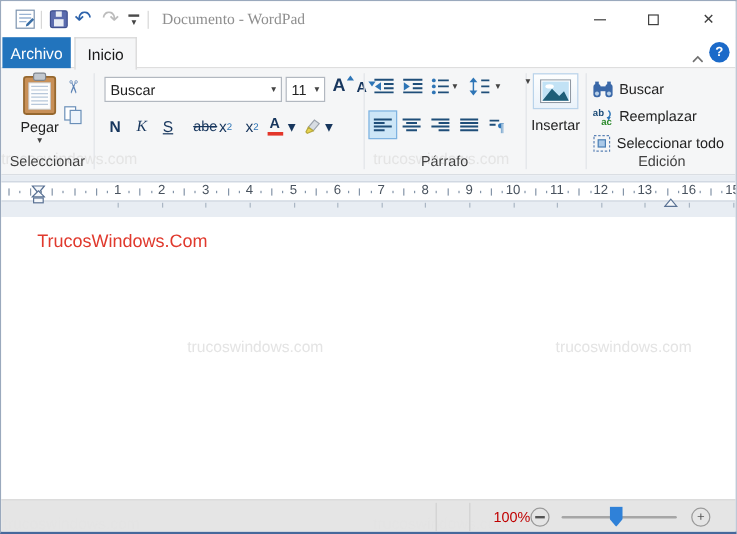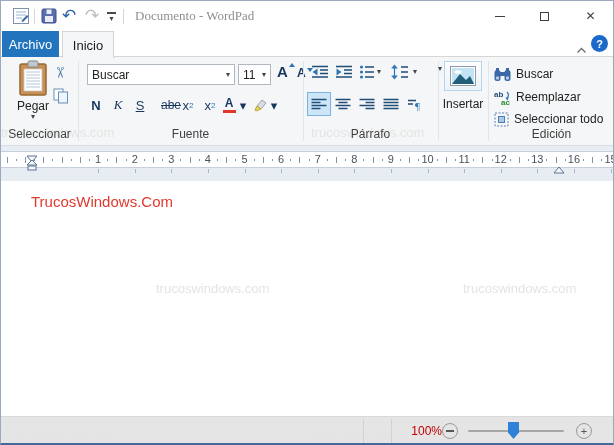--- a/index.html
+++ b/index.html
@@ -215,21 +215,20 @@
         <span class="bar" style="background: rgb(227, 54, 42);"></span>
       </span>
       <em class="fmt dd" style="left:160px;width:10px;">▾</em>
       <span class="fmt" style="left:172px;">
         <svg width="15" height="14" viewBox="0 0 15 14">
           <polygon points="4,8 9,2 13,5 8,11" fill="#d8dde3" stroke="#9aa2ac"></polygon>
           <polygon points="4,8 8,11 3,13 2,12" fill="#e8d44f" stroke="#b8a93c"></polygon>
         </svg>
       </span>
       <em class="fmt dd" style="left:191px;width:10px;">▾</em>
-      <div class="grouplabel">Fuente</div>
     </div>
     <div class="gsep" style="left:302px;"></div>
 
     <div class="group g-par">
       <span class="pbtn" style="left:8px;">
         <svg width="18" height="16" viewBox="0 0 18 16">
           <path d="M1 2.5h16M9 6h8M9 9.5h8M1 13h16" stroke="#1f4e79" stroke-width="1.6" fill="none"></path>
           <polygon points="6.5,4.5 6.5,11.5 1.5,8" fill="#2e75b6"></polygon>
         </svg>
       </span>

